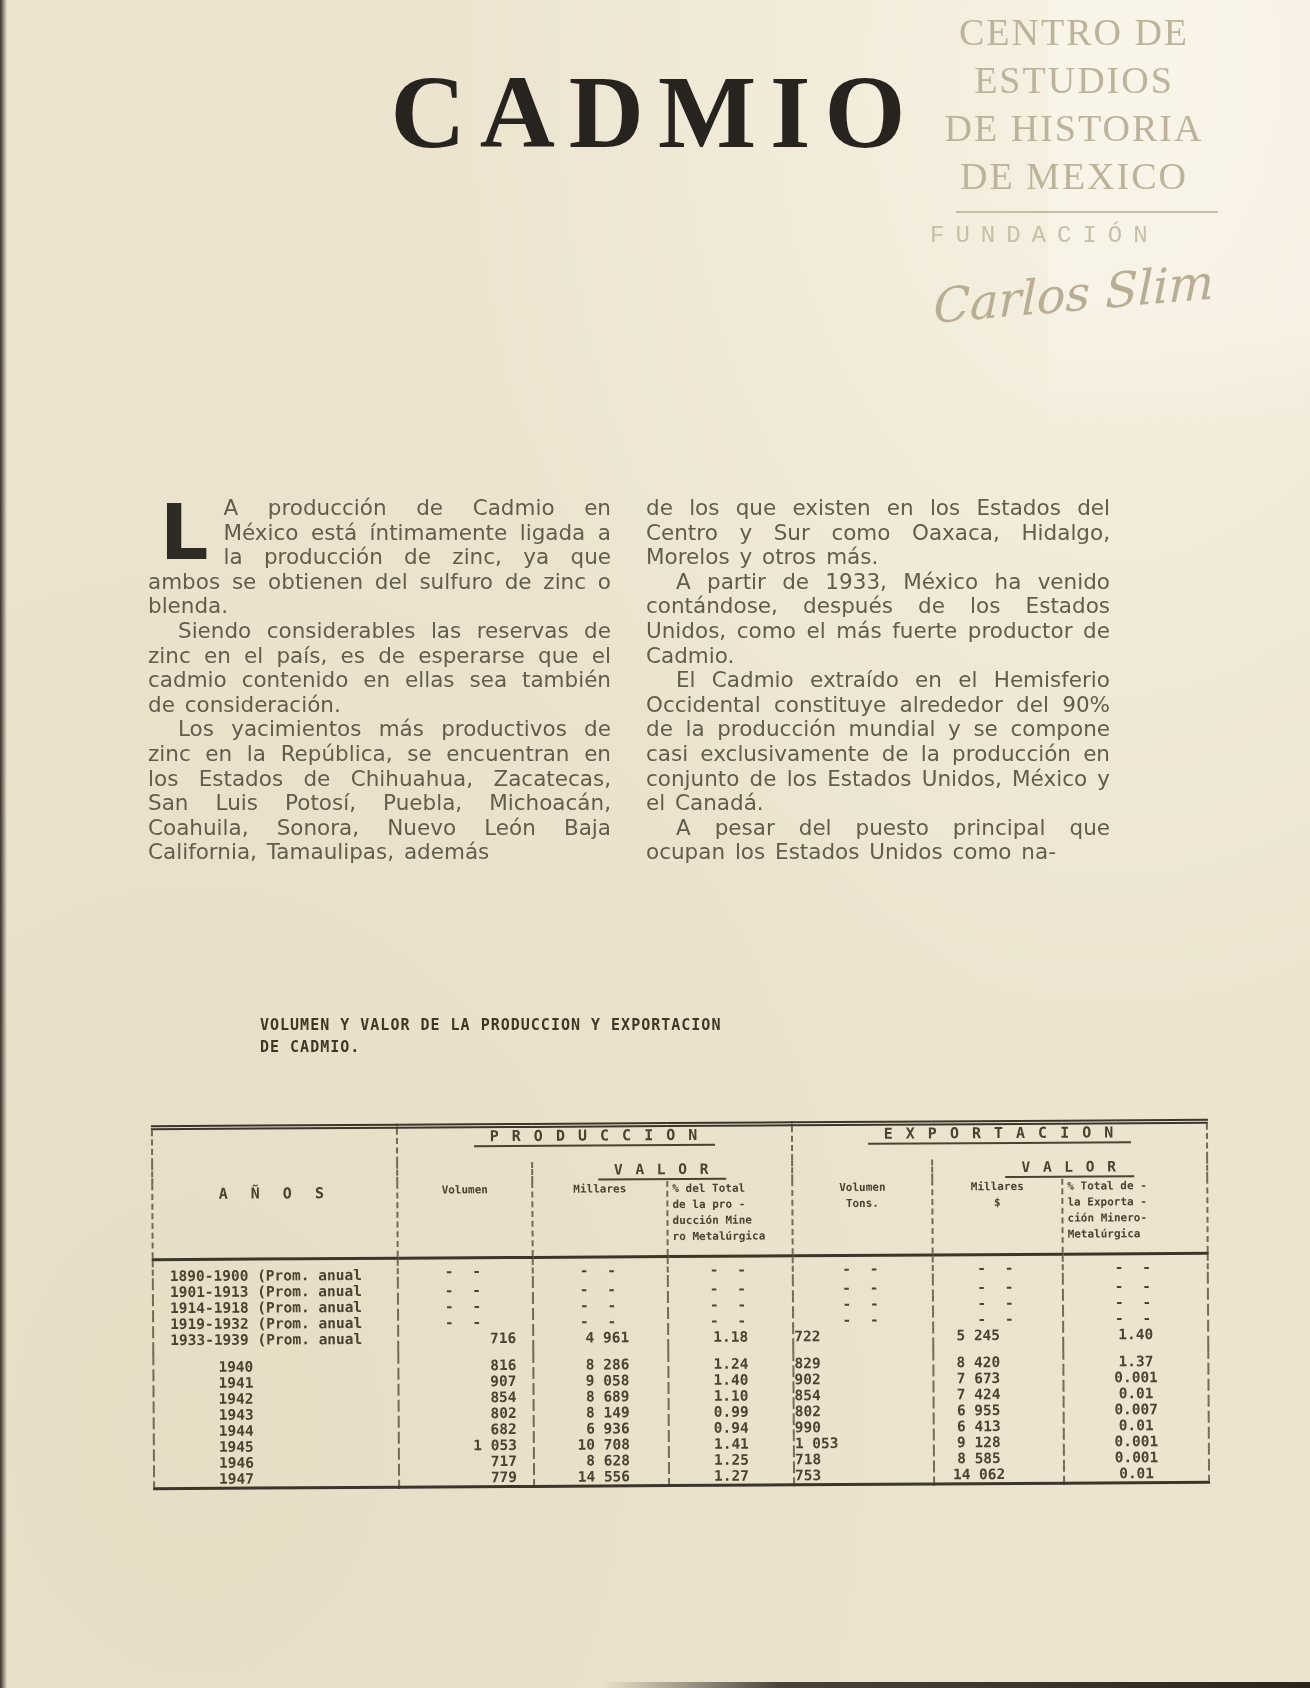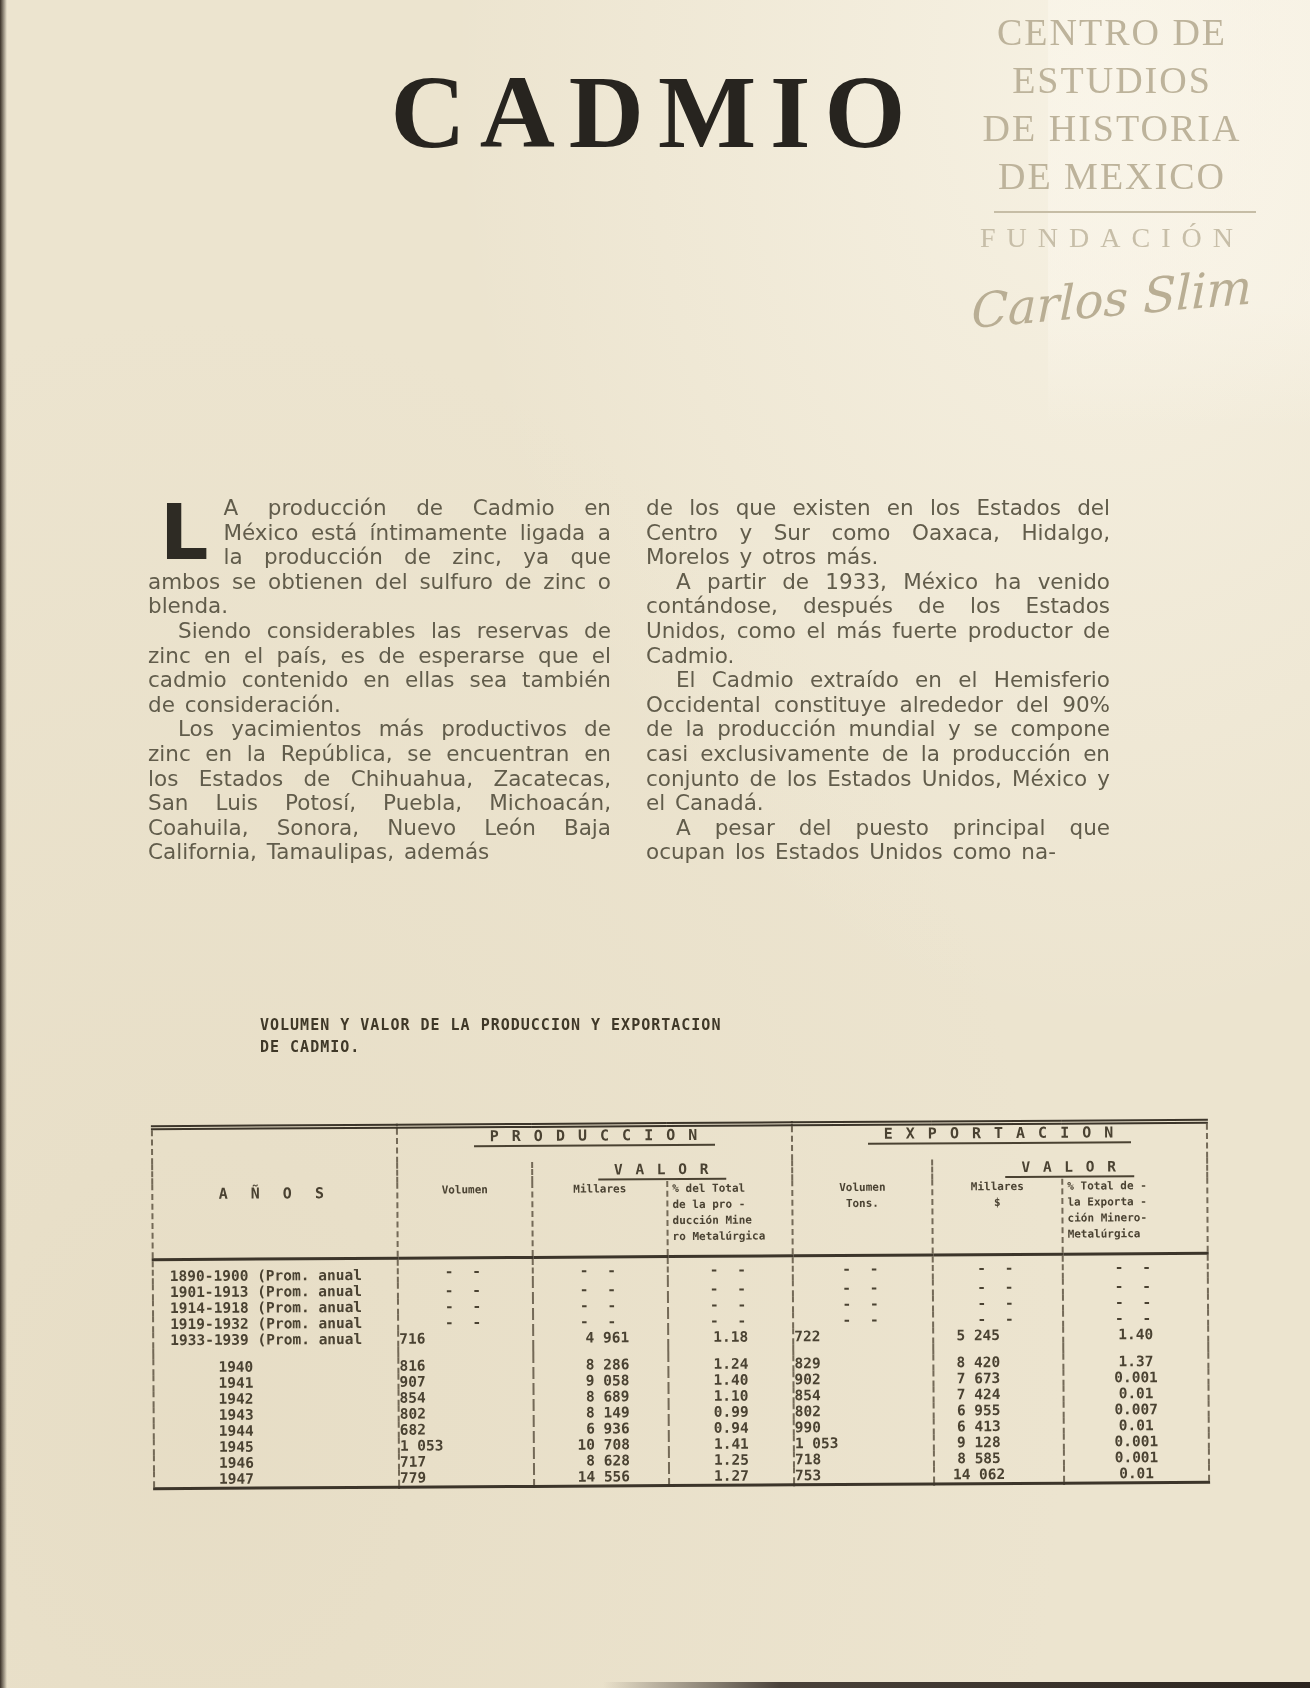--- a/index.html
+++ b/index.html
@@ -15,25 +15,25 @@
   .edge-left { position:absolute; left:0; top:0; width:7px; height:100%;
     background:linear-gradient(90deg,#3a3128 0%, rgba(58,49,40,.55) 45%, rgba(58,49,40,0) 100%); }
   .edge-bottom { position:absolute; right:0; bottom:0; height:6px; width:54%;
     background:linear-gradient(90deg, rgba(74,66,58,0), #4a423a 25%, #2b241e 100%); }
   
   .wm-band { position:absolute; right:0; top:0; width:262px; height:430px;
     background:linear-gradient(180deg, rgba(253,249,240,.42) 70%, rgba(253,249,240,0)); }
 
   
   .watermark { position:absolute; top:8px; left:930px; width:288px; text-align:center;
-    font-family:"Liberation Serif", serif; color:#bdb39b;margin-left:38px; }
+    font-family:"Liberation Serif", serif; color:#bdb39b; }
   .wm-line { font-size:38px; line-height:48px; letter-spacing:2px; }
   .wm-rule { border-top:2px solid #c6bda6; width:262px; margin:11px 0 9px auto; }
-  .wm-fund { font-family:Liberation Serif, serif; font-size:28px; letter-spacing:11px;
-    color:#c7bea8; text-align:center; }
+  .wm-fund { font-family:Liberation Mono, monospace; font-size:24px; letter-spacing:11px;
+    color:#c7bea8; text-align:left; }
   .wm-sig { font-family:"DejaVu Serif", serif; font-style:italic; font-size:48px;
     color:#b9ae94; text-align:right; transform:rotate(-5deg) skewX(-6deg);
     transform-origin:right center; margin-top:4px; padding-right:4px; }
 
   
   .title { position:absolute; top:52px; left:0; width:100%; margin:0; text-align:center;
     font-family:"Liberation Serif", serif; font-weight:bold; font-size:104px;
     letter-spacing:14px; color:#27241f; }
 
   
@@ -65,21 +65,21 @@
   .h-group { padding-top:10px; height:34px; vertical-align:top; font-size:15px; }
   .h-valor-row th { height:20px; vertical-align:top; }
   .uline { display:inline-block; border-bottom:2px solid #4a4232; padding:0 16px 1px; letter-spacing:2px; }
   .h-label { vertical-align:top; text-align:center; white-space:pre-line;
     padding-top:2px; height:74px; font-size:11px; }
   .h-label.left { text-align:left; padding-left:4px;margin-left:29px; }
   .datatable tbody td { height:16px; }
   .datatable tbody tr:first-child td { padding-top:7px; }
   td.c-anos { text-align:left; padding-left:16px; }
   td.c-anos.year { padding-left:64px; }
-  td.c-n1 { padding-right:16px; }
+  td.c-n1 { text-align:right; padding-right:16px; }
   td.c-n2 { text-align:right; padding-right:38px; }
   td.c-p1 { text-align:center; }
   td.c-n3 { text-align:left; padding-right:54px; }
   td.c-n4 { text-align:center; padding-right:40px; }
   td.c-p2 { text-align:center; }
   td.dash { text-align:center; letter-spacing:5px; padding:0 !important; }
   tr.spacer td { height:11px; }
 </style>
 </head>
 <body>

